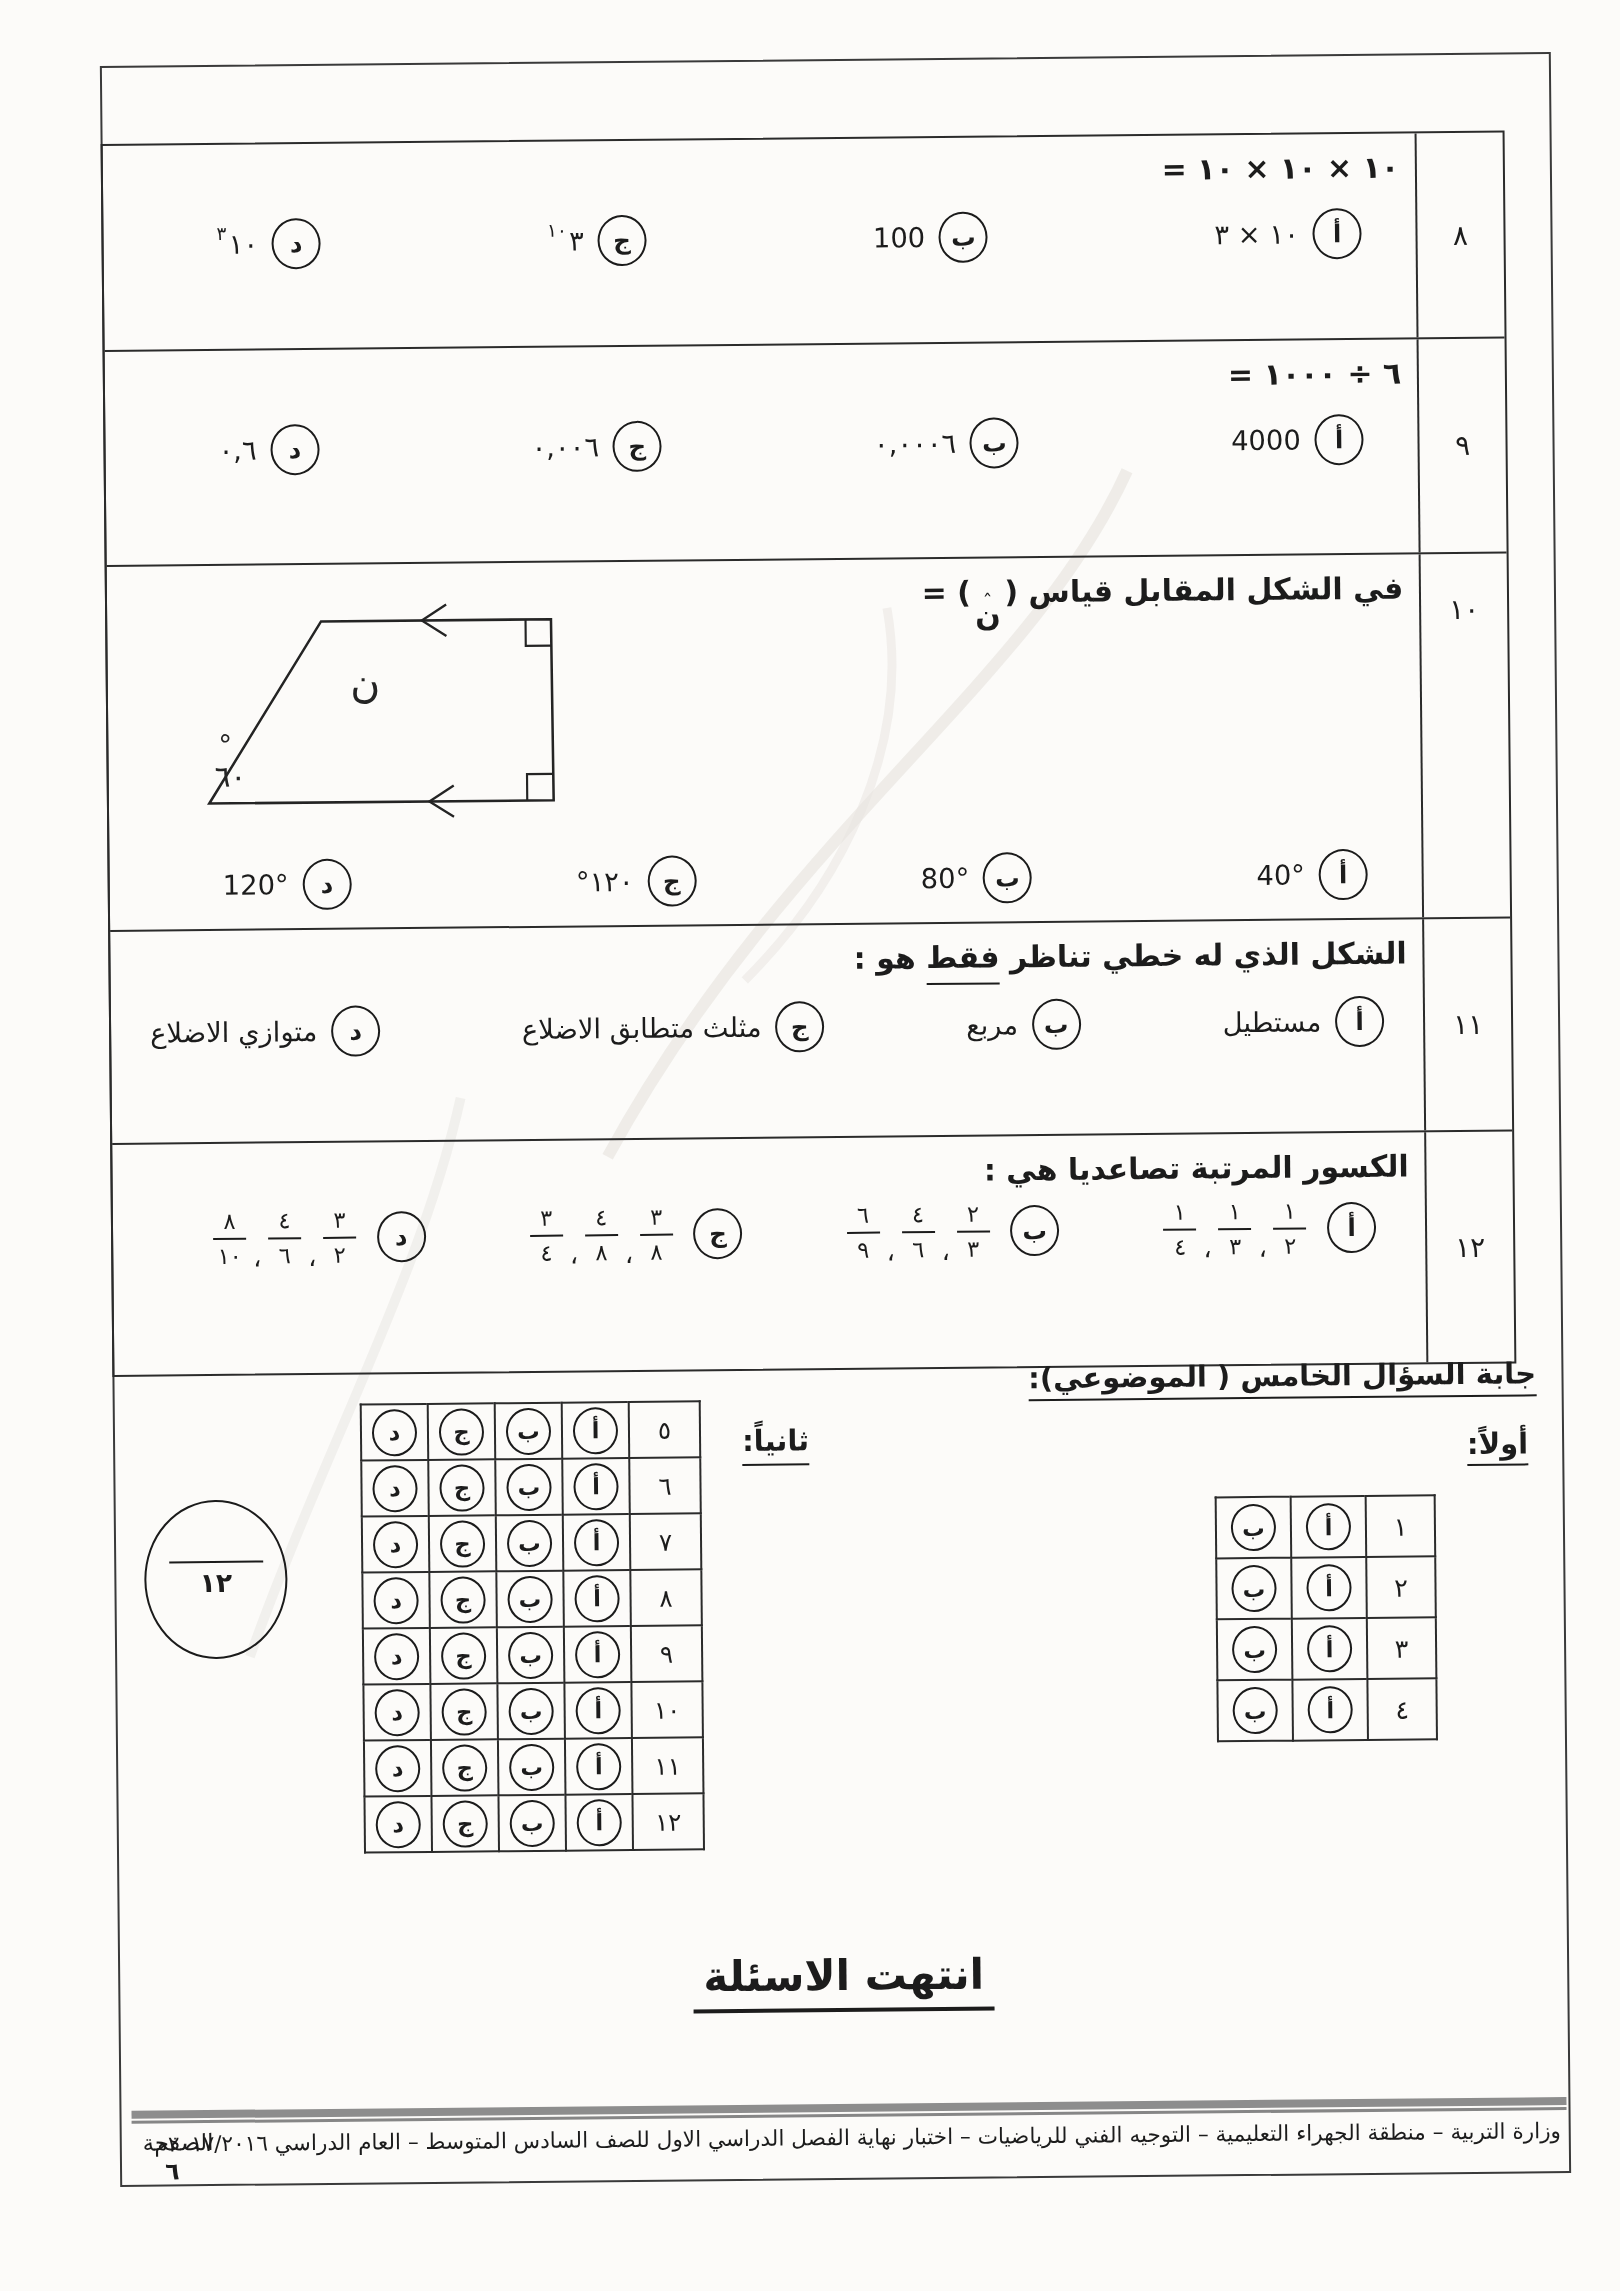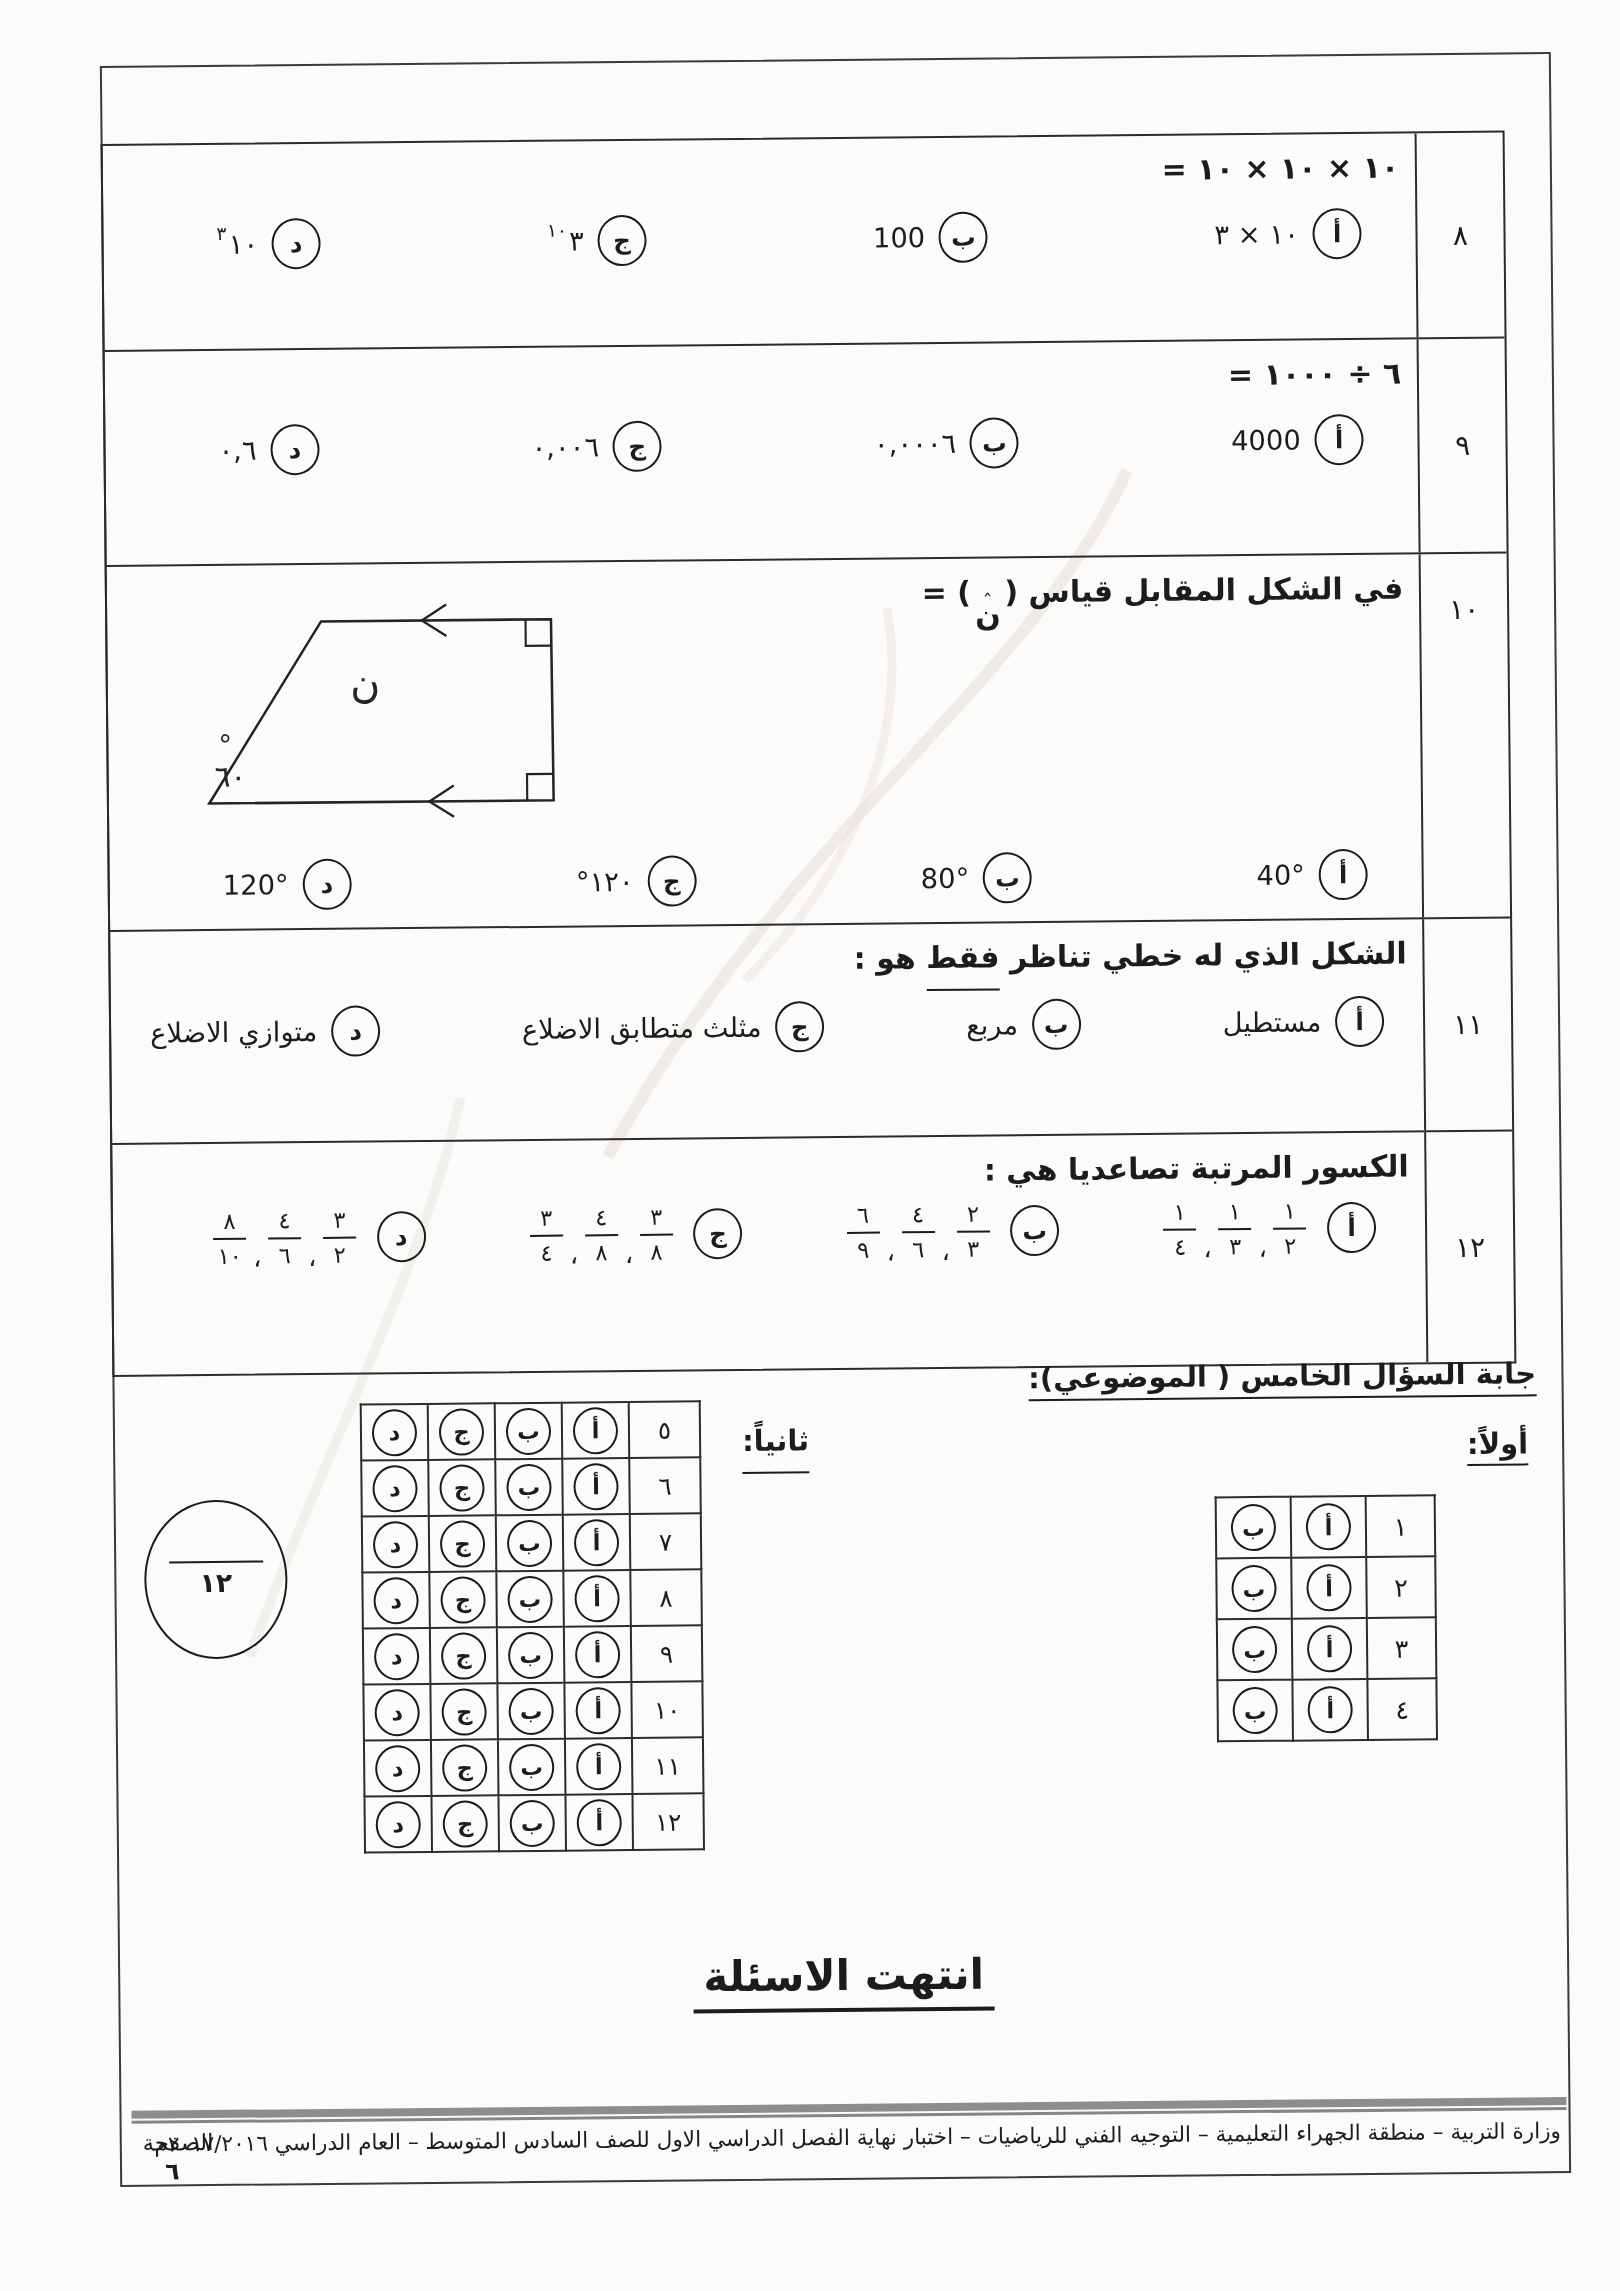--- a/index.html
+++ b/index.html
@@ -15,21 +15,21 @@
            justify-content:center;font-size:28px;font-weight:400;}
   .qbody{flex:1;position:relative;}
   .prompt{padding:15.7px 15.7px 0 0;font-size:30px;font-weight:700;letter-spacing:0.5px;}
   .opts{display:flex;justify-content:space-between;align-items:center;padding:23.5px 54px 0 113px;}
   .opts.abs{position:absolute;bottom:17.6px;left:0;right:0;padding-top:0;}
   .opt{display:inline-flex;align-items:center;gap:13.7px;font-size:27.4px;}
   .bubble{width:45px;height:47px;border:2.9px solid #1b1b1b;border-radius:50%;display:inline-flex;
           align-items:center;justify-content:center;font-size:24.5px;font-weight:700;flex:0 0 auto;
           background:transparent;}
   .olabel{white-space:nowrap;}
-  .uline{border-bottom:2.5px solid #1c1c1c;padding-bottom:14px;}
+  .uline{border-bottom:2.5px solid #1c1c1c;padding-bottom:8px;}
   
   .pow{display:inline-flex;direction:ltr;align-items:flex-start;}
   .pow .exp{font-size:18.6px;transform:translateY(-5.9px);margin-right:2px;}
   .pow .pbase{font-size:27.4px;}
   
   .hat{display:inline-flex;flex-direction:column;align-items:center;vertical-align:-5.9px;line-height:0.55;margin:0 3.9px;}
   .hat .h{font-size:19.6px;font-weight:400;}
   .hat .b{font-size:30px;font-weight:700;}
   
   .fracs{display:inline-flex;align-items:center;direction:rtl;}
@@ -39,21 +39,21 @@
   .fd{font-size:22.5px;padding-top:4.9px;}
   .fsep{font-size:25.5px;align-self:flex-end;transform:translateY(5.9px);}
   
   .figsvg{position:absolute;left:98px;top:35px;}
   
   .ansHeading{position:absolute;top:1302px;right:25.5px;font-size:29px;font-weight:700;
               border-bottom:2.9px solid #1c1c1c;padding-bottom:3.9px;}
   .lblFirst{position:absolute;top:1372px;right:34px;font-size:29px;font-weight:700;
             border-bottom:2.5px solid #1c1c1c;padding-bottom:2.9px;}
   .lblSecond{position:absolute;top:1362px;left:627px;font-size:29px;font-weight:700;
-             border-bottom:2.5px solid #1c1c1c;padding-bottom:14px;}
+             border-bottom:2.5px solid #1c1c1c;padding-bottom:6px;}
   table.anstab{border-collapse:collapse;position:absolute;background:transparent;}
   table.anstab td{border:2.5px solid #2b2b2b;text-align:center;vertical-align:middle;}
   .tab1{top:1439px;left:1099px;}
   .tab1 td{width:65px;height:57px;font-size:25.5px;}
   .tab1 td.lt{width:71px;}
   .tab2{top:1338px;left:245px;}
   .tab2 td{width:63px;height:52px;font-size:24.5px;}
   .tab2 td.num{width:67px;}
   .bubble.small{width:41px;height:43px;border-width:2.9px;font-size:22.5px;margin:0 auto;}
   

